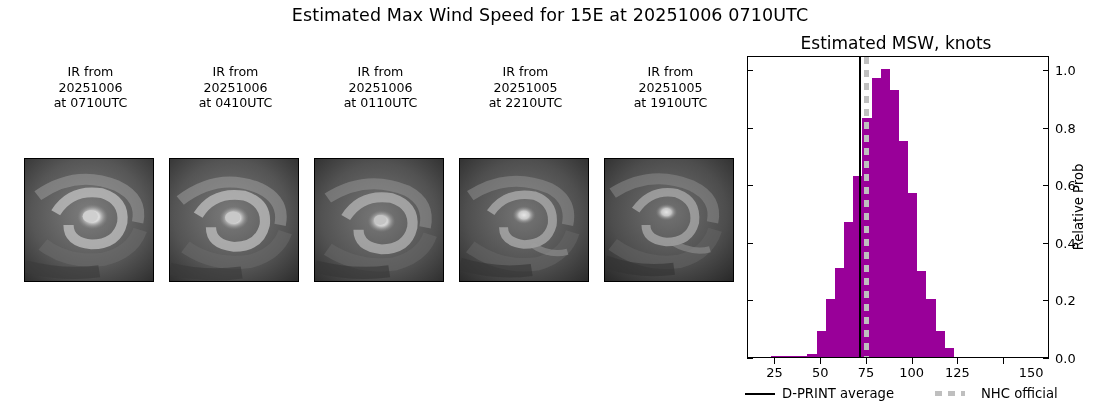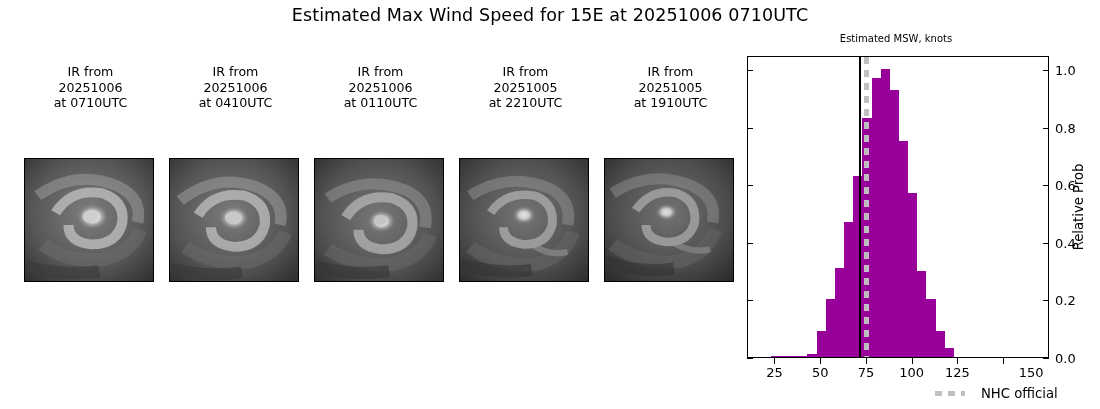--- a/index.html
+++ b/index.html
@@ -65,21 +65,21 @@
     top: 33px;
     width: 355px;
     height: 376px;
   }
   #chart-title {
     position: absolute;
     left: 0;
     top: 0;
     width: 302px;
     text-align: center;
-    font-size: 10px;
+    font-size: 17px;
   }
   #plot-frame {
     position: absolute;
     left: 2px;
     top: 23px;
     width: 302px;
     height: 302px;
     border: 1.3px solid #000000;
     box-sizing: border-box;
     background: #ffffff;
@@ -397,19 +397,23 @@
       <div class="xtick-label" style="left: 166.727px;">100</div>
       <div class="xtick" style="left: 212.485px;"></div>
       <div class="xtick-label" style="left: 212.485px;">125</div>
       <div class="xtick" style="left: 258.242px;"></div>
       <div class="xtick-label" style="left: 258.242px; margin-left: 28px;">150</div>
     </div>
 
   <div id="ylabel">Relative Prob</div>
 
   <div id="legend">
+    <div class="legend-entry" style="left:0px;">
+      <span class="legend-line-solid"></span>
+      <span class="legend-label">D-PRINT average</span>
+    </div>
     <div class="legend-entry" style="left:190px;gap:16px;">
       <span class="legend-line-dotted"></span>
       <span class="legend-label">NHC official</span>
     </div>
   </div>
 
 </div>
 
 </body></html>

